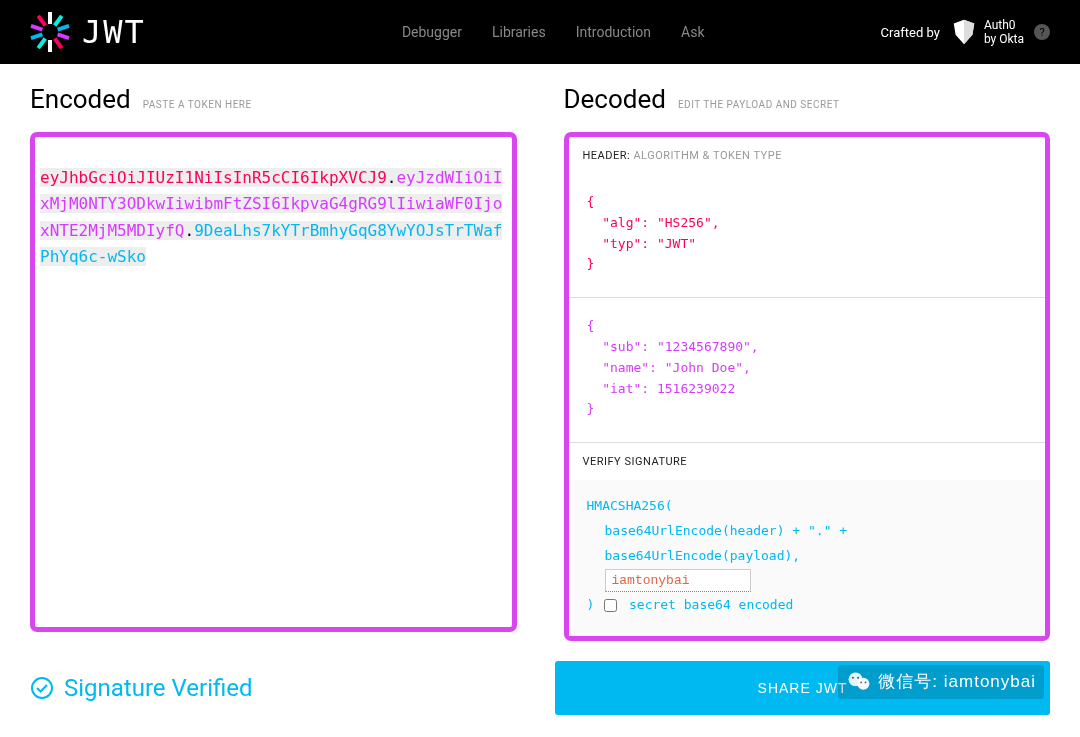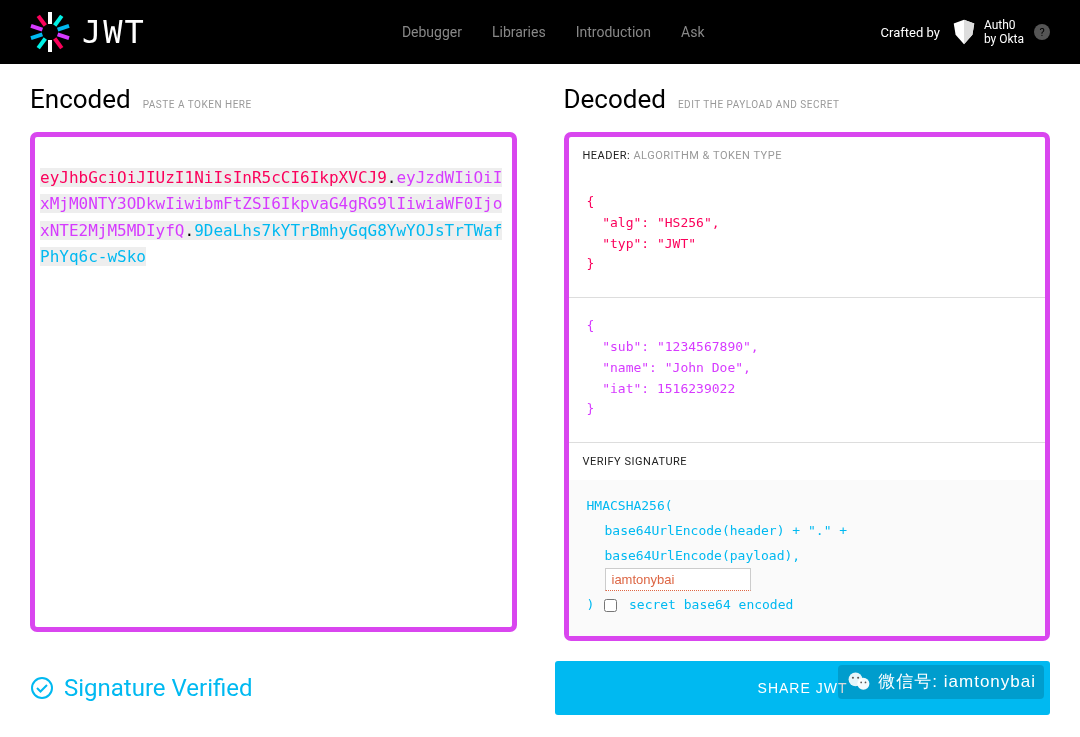--- a/index.html
+++ b/index.html
@@ -41,21 +41,21 @@
     .decoded-box { min-height: 500px; display: flex; flex-direction: column; }
     .section { border-bottom: 1px solid #ddd; }
     .section:last-child { border-bottom: none; }
     .section-header { padding: 12px 14px; font-size: 11px; letter-spacing: 0.5px; color: #222; }
     .section-header .light { color: #999; }
     .section-body { padding: 18px 18px 22px; font-family: "Consolas","Monaco",monospace; font-size: 13px; line-height: 1.6; }
     .json-header { color: #fb015b; white-space: pre; }
     .json-payload { color: #d63aff; white-space: pre; }
     
     .verify-body { color: #00b9f1; font-family: "Consolas","Monaco",monospace; font-size: 13px; line-height: 1.9; padding: 14px 18px 18px; background: #fafafa; }
-    .secret-input { border: 1px solid #ccc; padding: 3px 6px; font-family: Liberation Sans, sans-serif; font-size: 13px; width: 146px; color: #d64; border-bottom: 1px dotted #d64; }
+    .secret-input { border: 1px solid #ccc; padding: 3px 6px; font-family: Liberation Mono, monospace; font-size: 13px; width: 146px; color: #d64; border-bottom: 1px dotted #d64; }
     .secret-check { margin: 0 4px 0 2px; vertical-align: middle; }
     .secret-label { color: #00b9f1; }
     
     .footer-row { display: flex; padding: 10px 30px 20px; gap: 30px; align-items: center; }
     .footer-left { flex: 1; display: flex; align-items: center; gap: 10px; }
     .verified-icon { width: 24px; height: 24px; }
     .verified-text { color: #00b9f1; font-size: 24px; font-weight: 400; }
     .share-btn { flex: 1; background: #00b9f1; color: #fff; border: none; border-radius: 3px; height: 54px; font-size: 14px; letter-spacing: 1px; cursor: pointer; position: relative; }
     .wechat-overlay { position: absolute; right: 6px; top: 4px; color: #fff; font-size: 17px; display: flex; align-items: center; gap: 6px; background: rgba(0,0,0,0.15); padding: 4px 8px; border-radius: 4px; font-weight: 500; }
     .wechat-icon { width: 26px; height: 26px; }

